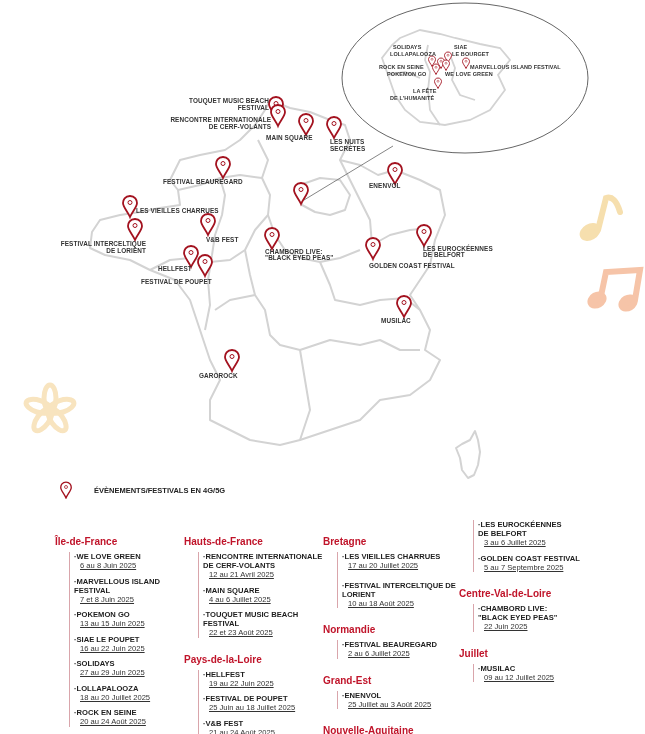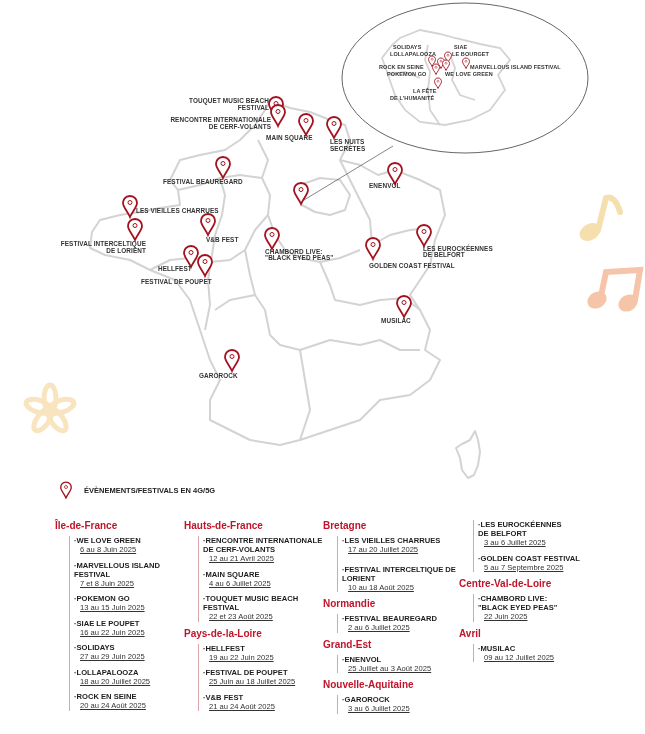--- a/index.html
+++ b/index.html
@@ -1,21 +1,21 @@
 <!DOCTYPE html>
 <html><head>
 <meta charset="utf-8">
 <style>
   html, body { margin:0; padding:0; background:#ffffff; }
   body { width:645px; height:734px; position:relative; overflow:hidden; font-family:"Liberation Sans", sans-serif; color:#222; }
   #map { position:absolute; left:0; top:0; width:645px; height:500px; }
   .lbl { font-family:"Liberation Sans", sans-serif; font-weight:bold; font-size:6.4px; fill:#333; letter-spacing:0.1px; }
-  .legend { position:absolute; left:60px; top:481px; display:flex; align-items:center; gap:12px; font-size:7.5px; font-weight:bold; color:#222; }
+  .legend { position:absolute; left:60px; top:481px; display:flex; align-items:center; gap:22px; font-size:7.5px; font-weight:bold; color:#222; }
   .col { position:absolute; top:520px; }
-  .region { color:#c0142a; font-weight:bold; font-size:10px; line-height:12px; margin:0 0 4px 0; }
+  .region { color:#c0142a; font-weight:bold; font-size:10px; line-height:12px; margin:16px 0 4px 0; }
   .group { border-left:1.2px solid #d9a5ab; margin-left:14px; padding-left:4px; margin-bottom:6px; }
   .item { margin-bottom:6px; }
   .item .name { font-weight:bold; font-size:7.6px; line-height:9px; color:#1d1d1d; }
   .item .name::before { content:"\00B7 "; }
   .item .date { font-size:7.6px; line-height:9.5px; color:#333; padding-left:6px;text-decoration:underline; }
 </style>
 </head>
 <body>
 
 <svg id="map" viewBox="0 0 645 500" xmlns="http://www.w3.org/2000/svg">
@@ -259,20 +259,20 @@
         <div class="date">5 au 7 Septembre 2025</div>
       </div>
   </div>
   <div class="region">Centre-Val-de-Loire</div>
   <div class="group">
     <div class="item">
         <div class="name" style="width:80px">CHAMBORD LIVE: "BLACK EYED PEAS"</div>
         <div class="date">22 Juin 2025</div>
       </div>
   </div>
-  <div class="region">Avril</div>
+  <div class="region">Juillet</div>
   <div class="group">
     <div class="item">
         <div class="name">MUSILAC</div>
         <div class="date">09 au 12 Juillet 2025</div>
       </div>
   </div>
 </div>
 
 </body></html>

